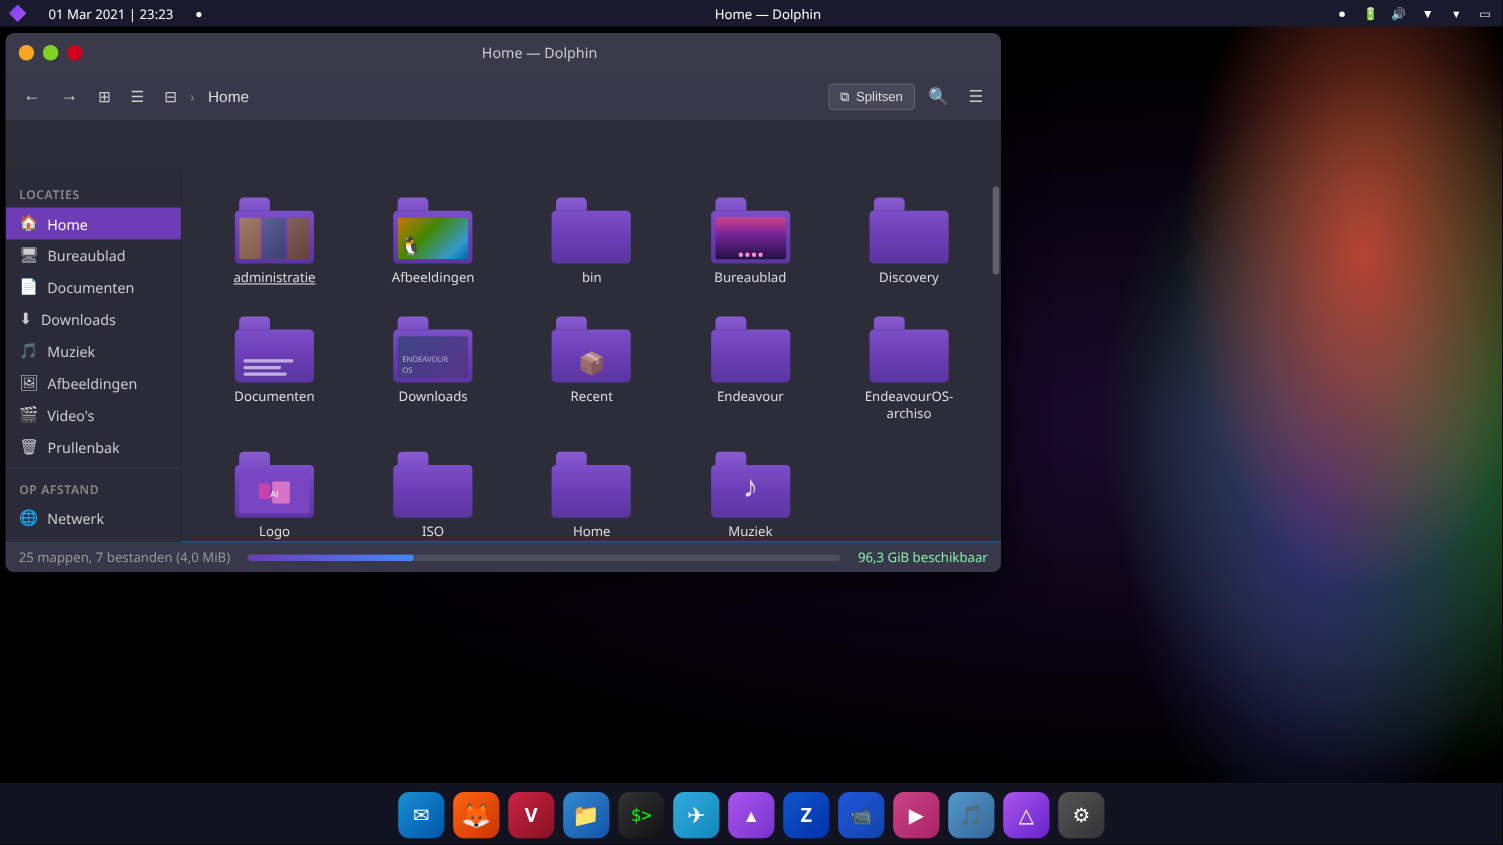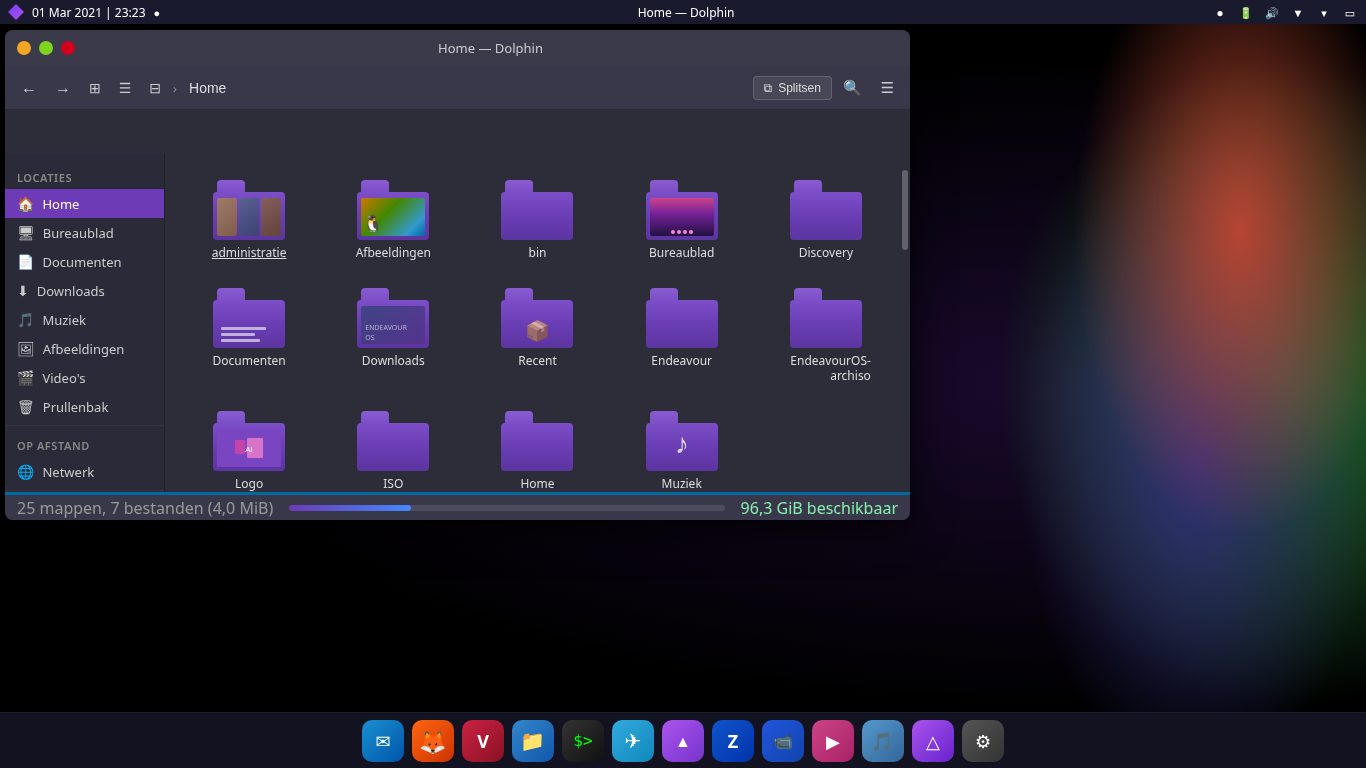--- a/index.html
+++ b/index.html
@@ -46,21 +46,21 @@
       display: flex;
       align-items: center;
       padding: 0 8px;
       color: #fff;
       font-size: 12px;
       z-index: 100;
     }
     .top-bar-left {
       display: flex;
       align-items: center;
-      gap: 8px;
+      gap: 20px;
     }
     .top-bar-logo {
       width: 16px;
       height: 16px;
       background: linear-gradient(135deg, #7c3aed, #a855f7);
       border-radius: 50%;
       clip-path: polygon(50% 0%, 100% 50%, 50% 100%, 0% 50%);
     }
     .top-bar-center {
       flex: 1;
@@ -274,21 +274,21 @@
       left: 4px;
       width: 28px;
       height: 12px;
       background: linear-gradient(180deg, #8a5cd0 0%, #7c4fc8 100%);
       border-radius: 4px 4px 0 0;
     }
 
     .folder-label {
       color: #ddd;
       font-size: 12px;
-      text-align: right;
+      text-align: center;
       max-width: 90px;
       line-height: 1.2;
     }
     .folder-label.underline {
       text-decoration: underline;
     }
 
     
     .folder-music-note {
       position: absolute;
@@ -305,22 +305,22 @@
     }
 
     
     .status-bar {
       height: 28px;
       background: #38384a;
       display: flex;
       align-items: center;
       padding: 0 12px;
       color: #999;
-      font-size: 16px;
-      border-top: 3px solid #0369a1;
+      font-size: 12px;
+      border-top: 1px solid #0369a1;
       flex-shrink: 0;
       gap: 8px;
     }
     .status-bar-right {
       margin-left: auto;
       color: #86efac;
     }
     .progress-bar-container {
       flex: 1;
       height: 6px;

